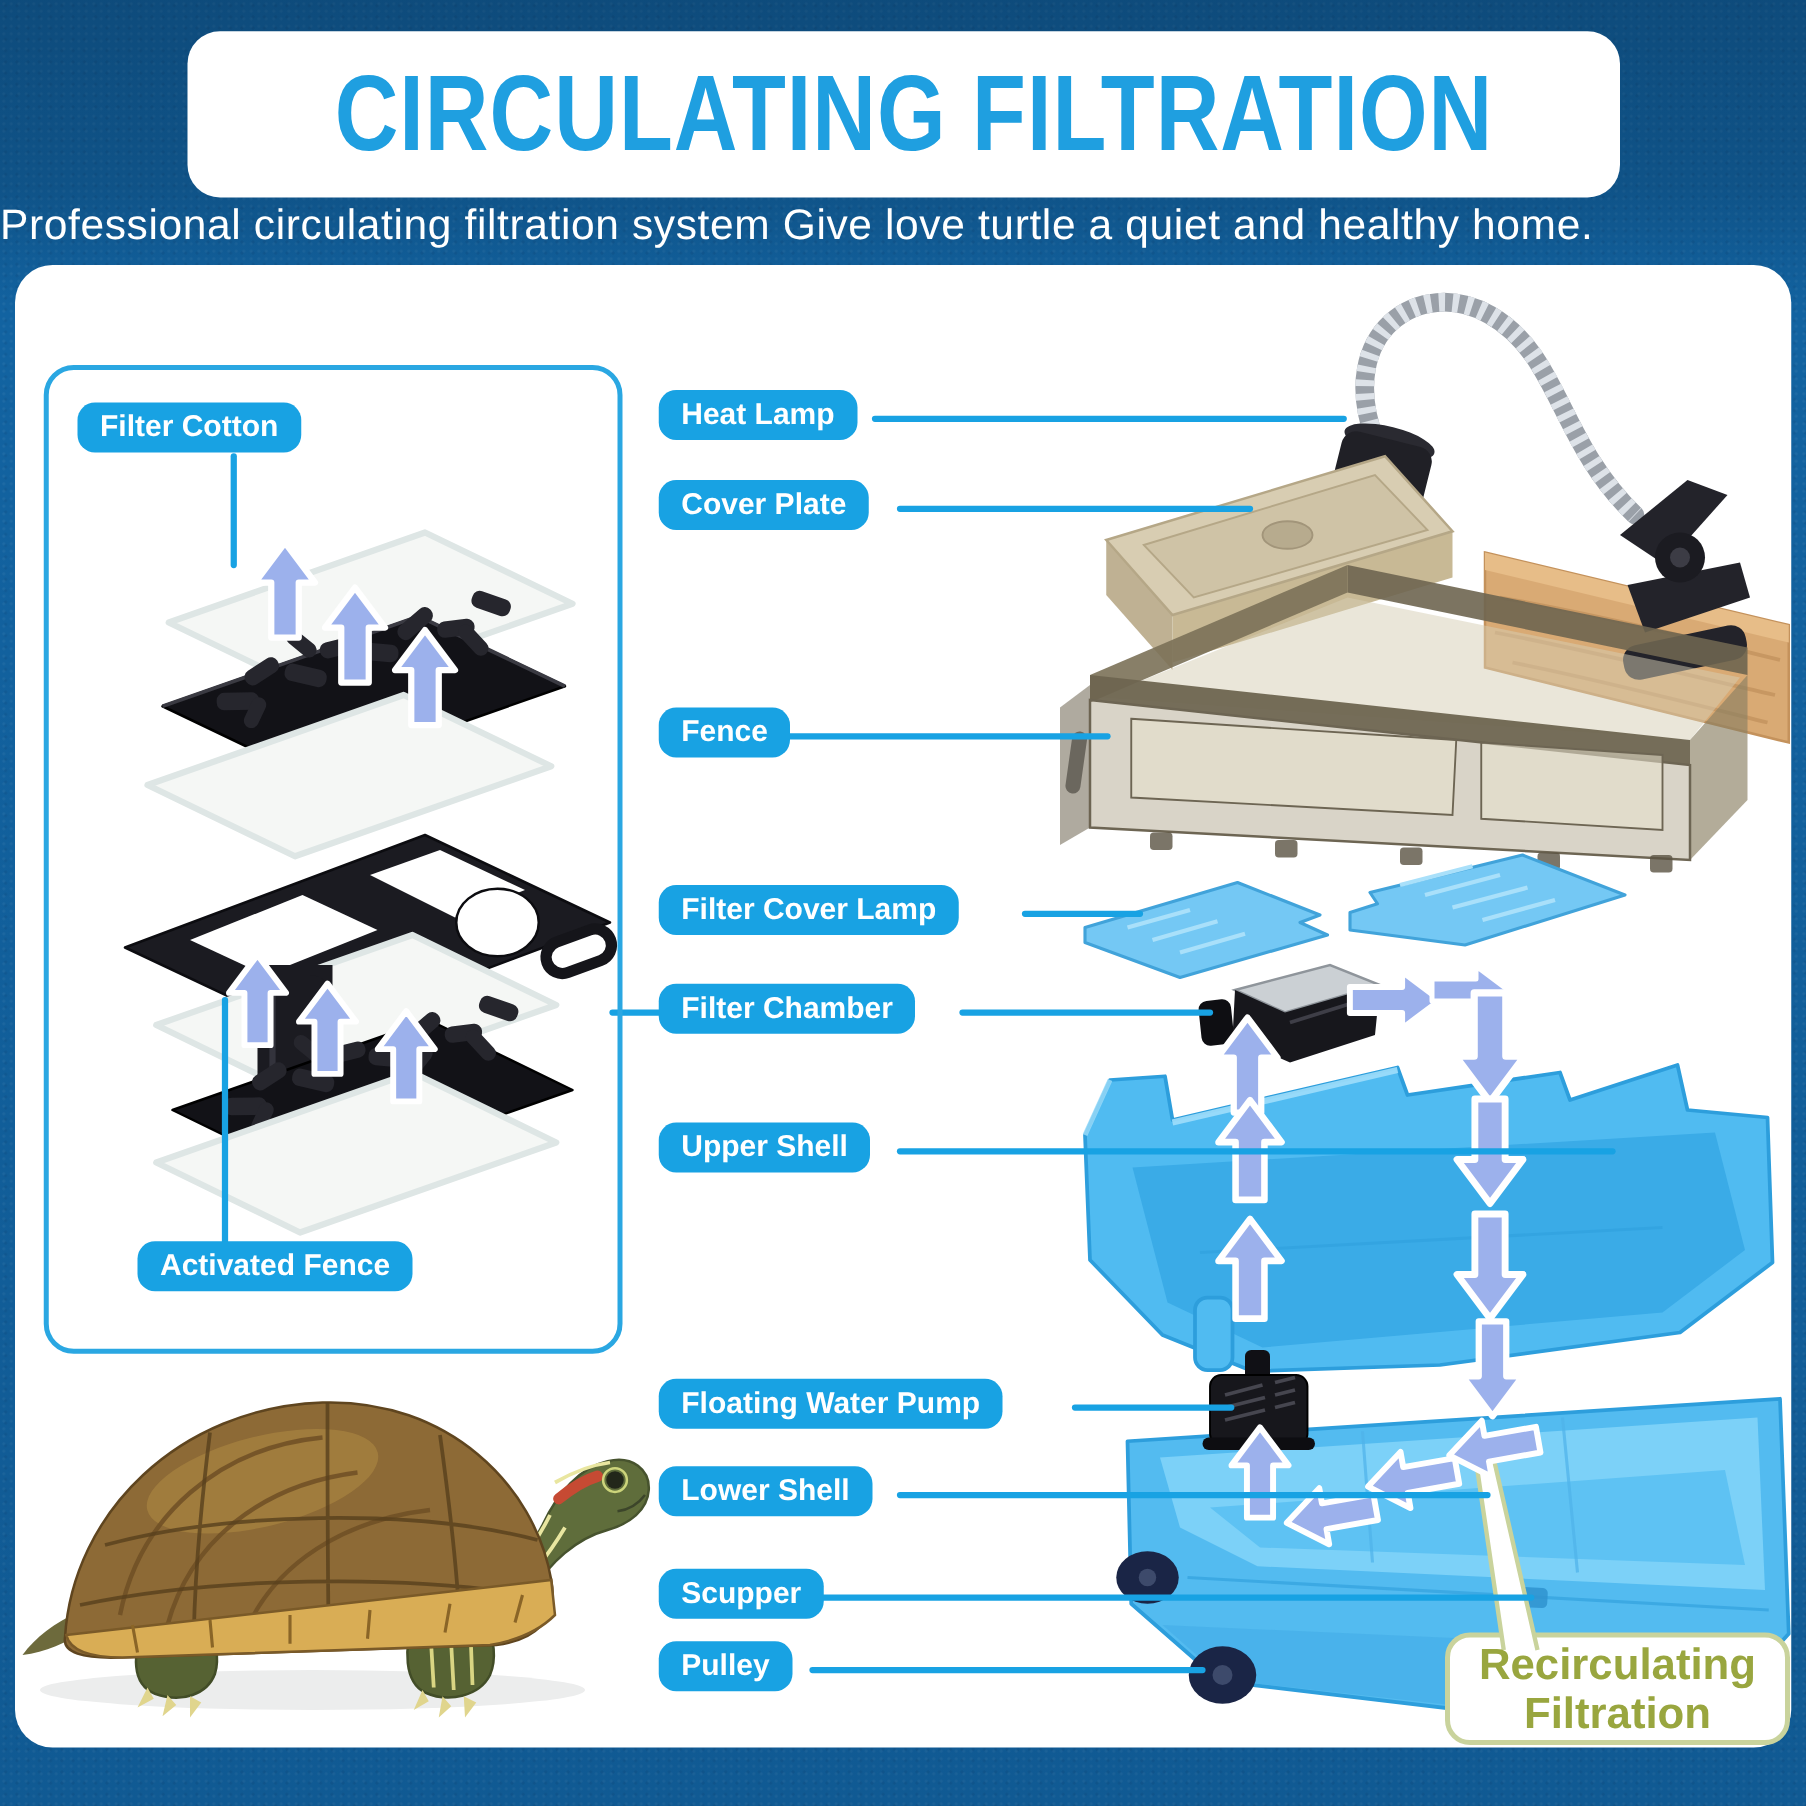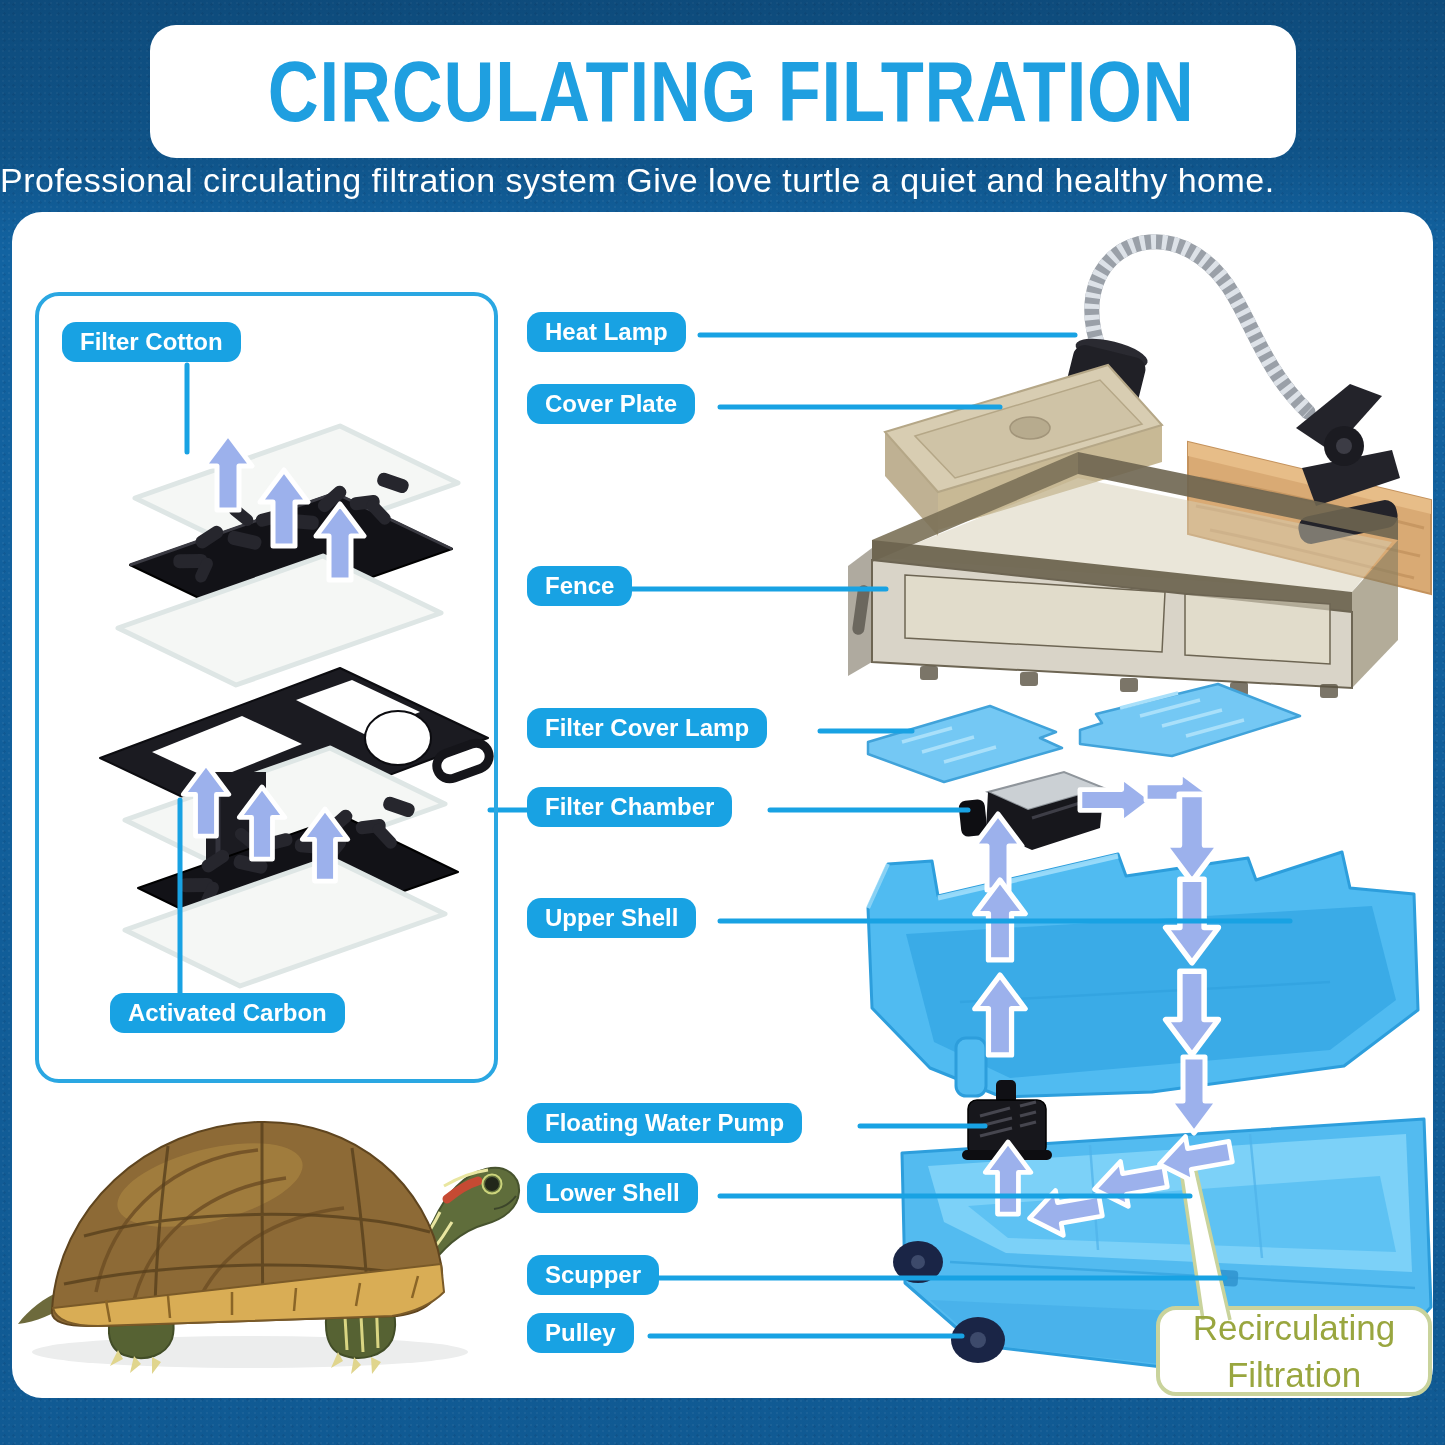--- a/index.html
+++ b/index.html
@@ -18,22 +18,22 @@
   .subtitle{position:absolute;left:0;right:0;top:161px;text-align:left;font-size:34px;
     color:#fff;z-index:2;letter-spacing:.5px;}
   .panel{position:absolute;left:12px;top:212px;width:1421px;height:1186px;
     background:var(--panel-white,#fff);border-radius:30px;z-index:0;}
   .lbox{position:absolute;left:35px;top:292px;width:455px;height:783px;
     border:4px solid var(--box-border,#2aa7e2);border-radius:24px;z-index:2;}
   .art{position:absolute;left:0;top:0;z-index:1;}
   .plabel{position:absolute;background:var(--label-bg,#18a2e3);color:#fff;font-weight:700;
     font-size:24px;line-height:1;padding:8px 18px;border-radius:14px;white-space:nowrap;z-index:3;}
   .callout-text{position:absolute;left:1158px;top:1308px;width:272px;height:86px;z-index:3;
-    display:flex;flex-direction:column;align-items:center;justify-content:space-between;
-    color:var(--callout-text,#99a63f);font-weight:400;font-size:35px;line-height:1.12;}
+    display:flex;flex-direction:column;align-items:center;justify-content:center;
+    color:var(--callout-text,#99a63f);font-weight:700;font-size:35px;line-height:1.12;}
   .lead{stroke:var(--leader-line,#18a2e3);stroke-width:5;stroke-linecap:round;}
   .arr{fill:var(--arrow-fill,#9cb1ec);stroke:#fff;stroke-width:5;stroke-linejoin:round;}
   .pad{fill:#f5f7f5;stroke:#dee6e5;stroke-width:5;stroke-linejoin:round;}
   .tray{fill:#121217;stroke:#000;stroke-width:2;stroke-linejoin:round;}
 </style>
 </head>
 <body>
 
 <div class="canvas">
 
@@ -239,21 +239,21 @@
       <line class="lead" x1="770" y1="810" x2="968" y2="810"></line>
       <line class="lead" x1="720" y1="921" x2="1290" y2="921"></line>
       <line class="lead" x1="860" y1="1126" x2="985" y2="1126"></line>
       <line class="lead" x1="720" y1="1196" x2="1190" y2="1196"></line>
       <line class="lead" x1="650" y1="1278" x2="1225" y2="1278"></line>
       <line class="lead" x1="650" y1="1336" x2="962" y2="1336"></line>
     </g>
   </svg>
 
   <div class="plabel" style="left:62px;top:322px">Filter Cotton</div>
-  <div class="plabel" style="left:110px;top:993px">Activated Carbon</div>
+  <div class="plabel" style="left:110px;top:993px">Activated Fence</div>
   <div class="plabel" style="left:527px;top:384px">Cover Plate</div>
   <div class="plabel" style="left:527px;top:312px">Heat Lamp</div>
   <div class="plabel" style="left:527px;top:566px">Fence</div>
   <div class="plabel" style="left:527px;top:708px">Filter Cover Lamp</div>
   <div class="plabel" style="left:527px;top:787px">Filter Chamber</div>
   <div class="plabel" style="left:527px;top:898px">Upper Shell</div>
   <div class="plabel" style="left:527px;top:1103px">Floating Water Pump</div>
   <div class="plabel" style="left:527px;top:1173px">Lower Shell</div>
   <div class="plabel" style="left:527px;top:1255px">Scupper</div>
   <div class="plabel" style="left:527px;top:1313px">Pulley</div>

